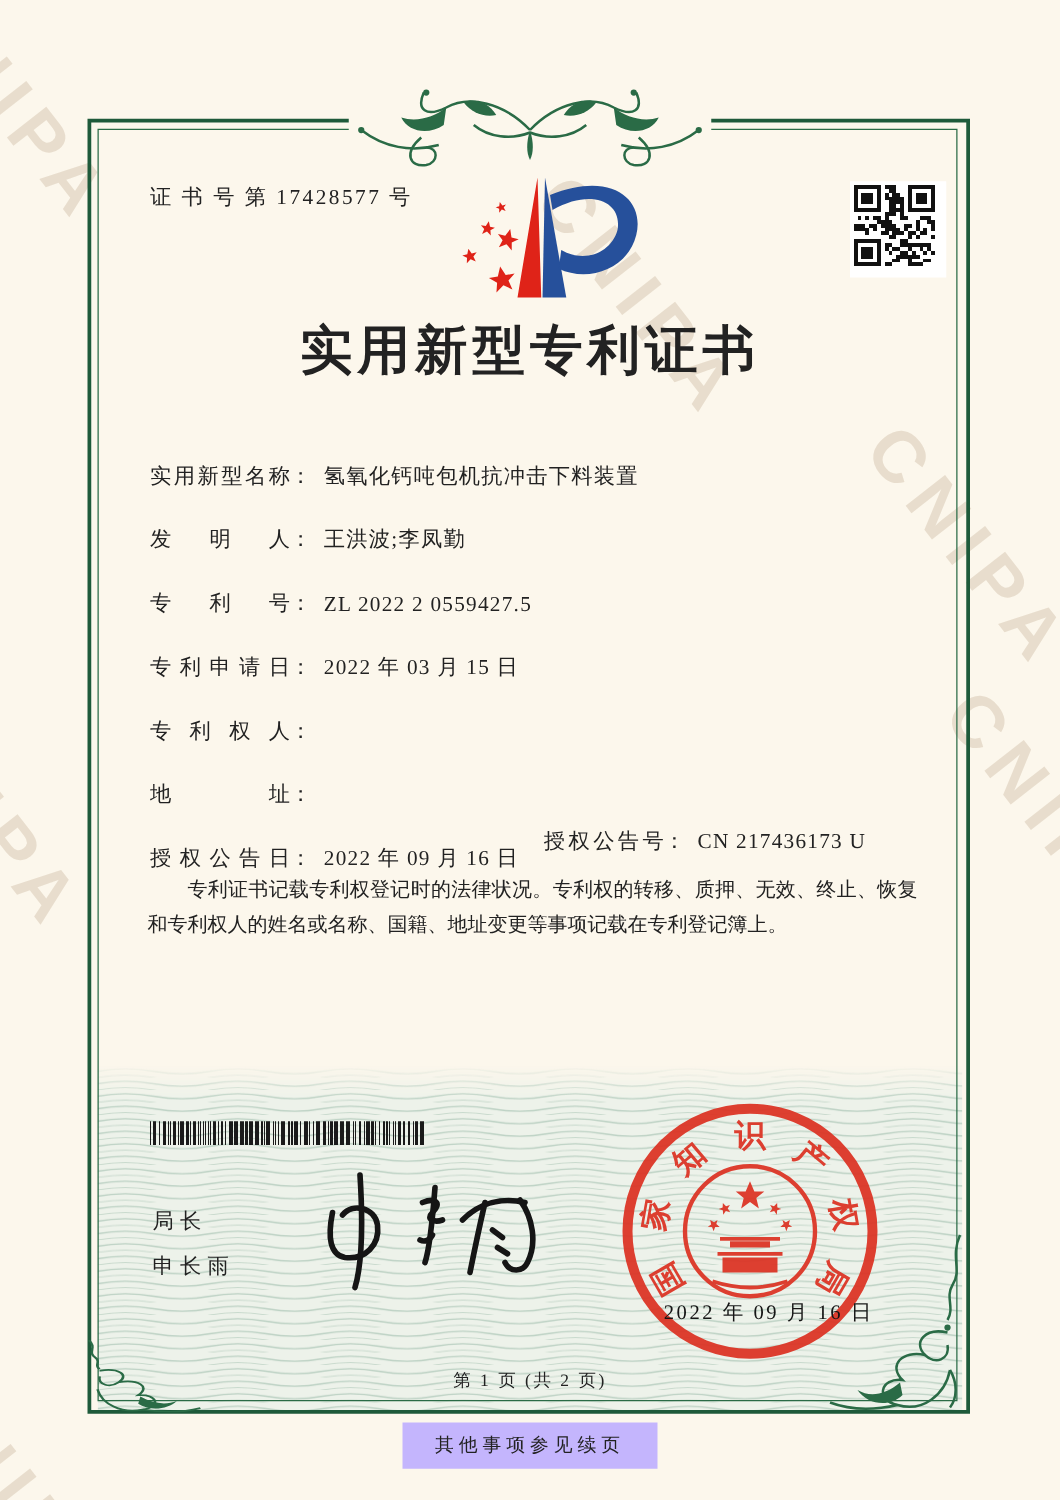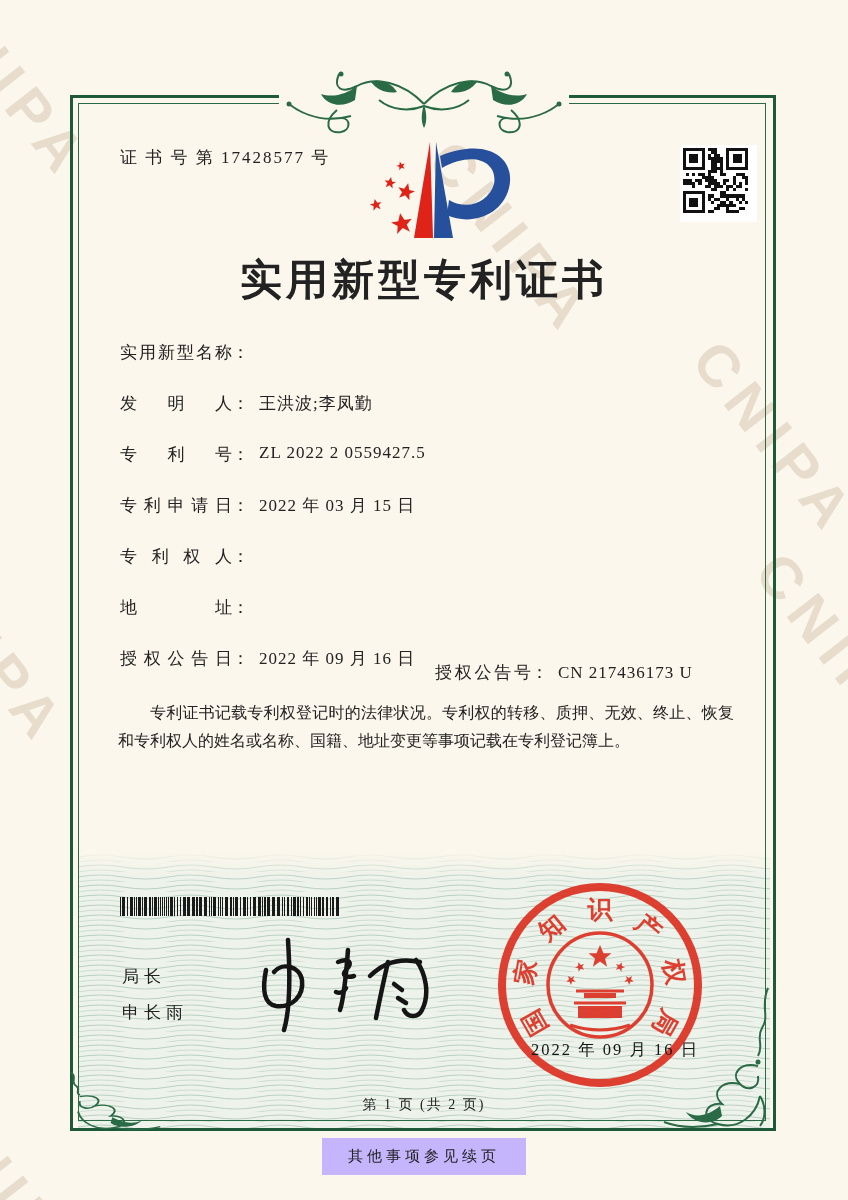--- a/index.html
+++ b/index.html
@@ -22,21 +22,21 @@
   .ornament{left:279px;top:62px;width:290px;height:80px;background:#fcf7ec;z-index:4;}
   .flourish{z-index:4;}
 
   .cert-no{left:120px;top:146px;font-size:17px;letter-spacing:2px;z-index:5;}
   .logo{left:346px;top:134px;width:178px;height:116px;z-index:5;}
   .qr-wrap{left:680px;top:145px;width:71px;height:71px;background:#fff;padding:3px;z-index:5;}
   .title{left:0;top:252px;width:100%;text-align:center;font-size:42px;font-weight:bold;
          letter-spacing:4px;z-index:5;}
 
   .fields{left:120px;top:341px;width:620px;z-index:5;font-size:17px;}
-  .field-row{height:51px;display:flex;align-items:flex-start;position:relative;white-space:nowrap;}
+  .field-row{height:51px;display:flex;align-items:flex-end;position:relative;white-space:nowrap;}
   .flabel{display:inline-block;width:112px;text-align:justify;text-align-last:justify;letter-spacing:0;}
   .fcolon{margin:0 10px 0 0;}
   .fvalue{letter-spacing:1px;}
   .fgroup2{position:absolute;left:315px;top:0;height:100%;display:flex;align-items:center;}
   .fgroup2 .flabel{width:96px;}
 
   .paras{left:118px;top:699px;width:616px;z-index:5;font-size:16px;line-height:27.5px;text-align:justify;}
   .paras p{margin:0;text-indent:2em;}
 
   .barcode{left:120px;top:897px;width:222px;height:19px;z-index:5;}
@@ -380,20 +380,21 @@
       <rect x="17" y="20" width="1" height="1" fill="#111"></rect>
     </svg>
 </div>
 
 <div class="abs title">实用新型专利证书</div>
 
 <div class="abs fields">
   <div class="field-row">
     <span class="flabel">实用新型名称</span>
       <span class="fcolon">：</span>
+    <span class="fvalue">氢氧化钙吨包机抗冲击下料装置</span>
   </div>
   <div class="field-row">
     <span class="flabel">发明人</span>
       <span class="fcolon">：</span>
     <span class="fvalue">王洪波;李凤勤</span>
   </div>
   <div class="field-row">
     <span class="flabel">专利号</span>
       <span class="fcolon">：</span>
     <span class="fvalue">ZL 2022 2 0559427.5</span>

